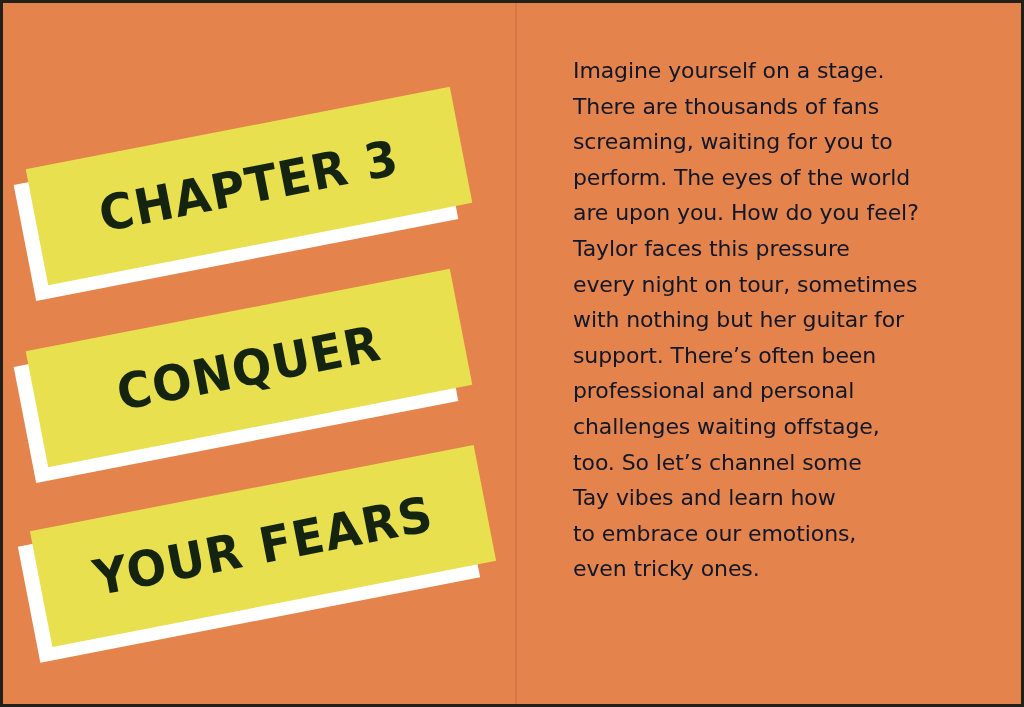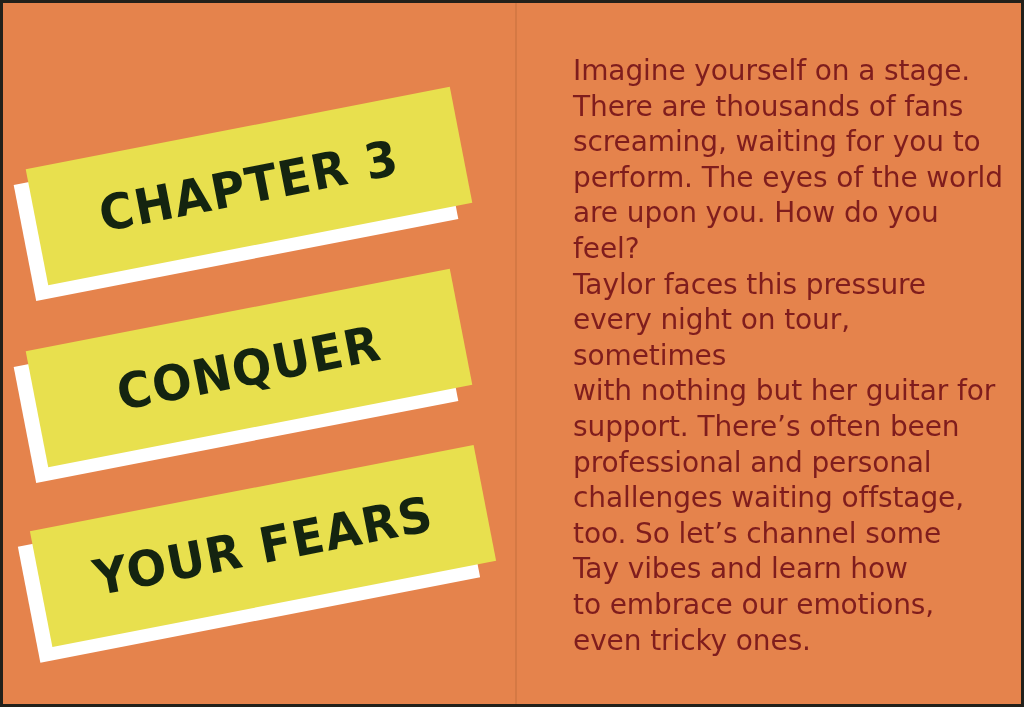--- a/index.html
+++ b/index.html
@@ -93,23 +93,23 @@
     left: 512px;
     top: 0;
     width: 512px;
     height: 707px;
   }
   #body-copy {
     position: absolute;
     left: 58px;
     top: 50px;
     width: 430px;
-    color: #7f1d1d;
+    color: #0f172a;
     font-family: "DejaVu Sans", "Liberation Sans", sans-serif;
-    font-size: 28px;
+    font-size: 22px;
     line-height: 35.6px;
     font-weight: normal;
     letter-spacing: -0.1px;
     white-space: pre-line;
   }
 </style>
 </head>
 <body>
 
 <div id="page">

